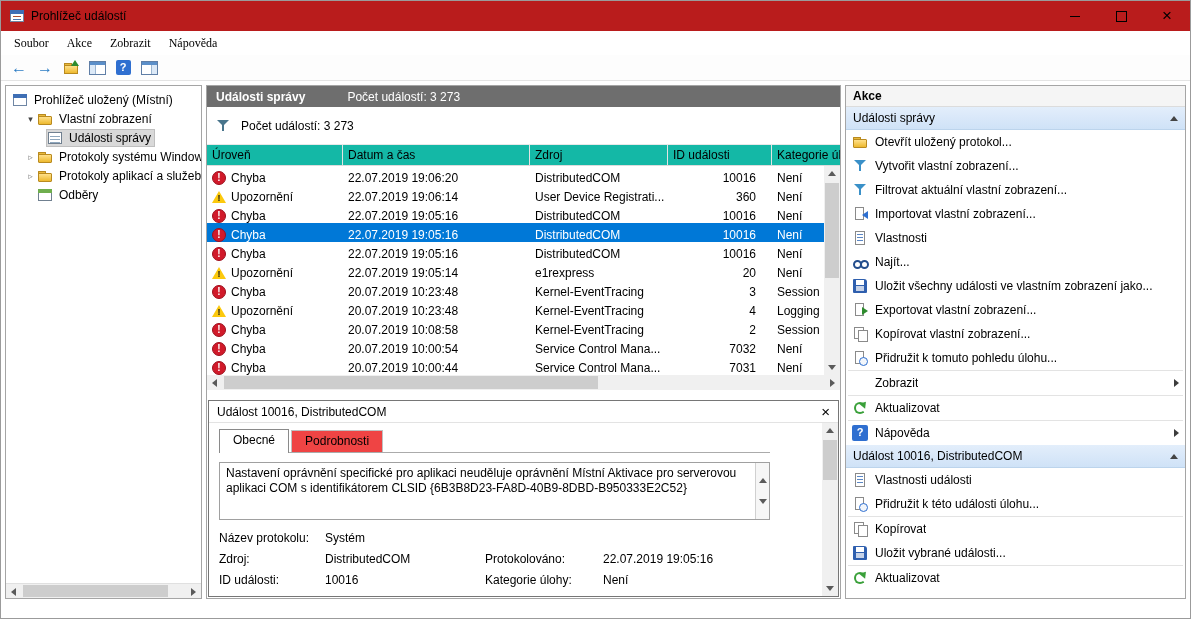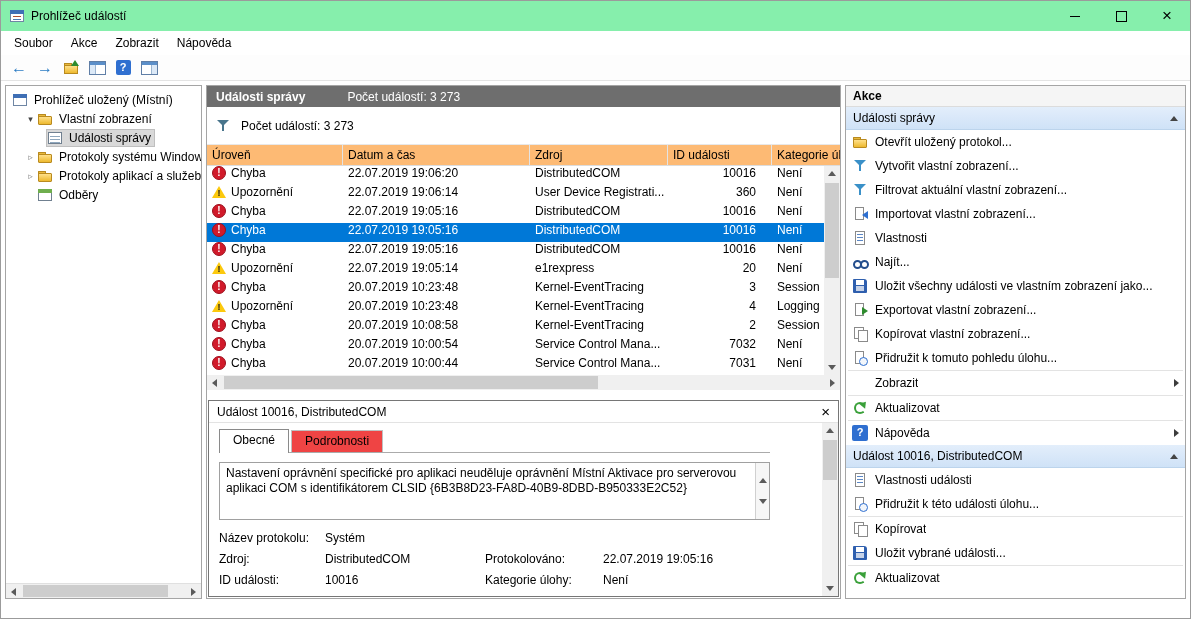--- a/index.html
+++ b/index.html
@@ -1,34 +1,34 @@
 <!DOCTYPE html>
 <html><head>
 <meta charset="utf-8">
 <style>
 * { margin:0; padding:0; box-sizing:border-box; }
 html,body { width:1191px; height:619px; }
 body { font-family:"Liberation Sans","DejaVu Sans",sans-serif; font-size:12px; color:#000; background:#fff; overflow:hidden; }
 .window { width:1191px; height:619px; border:1px solid #9b9b9b; background:#fff; display:flex; flex-direction:column; }
 
 
-.titlebar { height:30px; flex:none; display:flex; align-items:center; padding-left:8px; background:#86efac; }
+.titlebar { height:30px; flex:none; display:flex; align-items:center; padding-left:8px; background:#b91c1c; }
 .app-icon { width:16px; height:16px; position:relative; margin-right:6px; flex:none; }
 .app-icon::after { content:""; position:absolute; inset:2px 1px; background:#fff; border:1px solid #6f86a4; }
 .app-icon::before { content:""; position:absolute; left:1px; right:1px; top:2px; height:4px; background:#3f6fb5; z-index:1; }
 .app-icon i { position:absolute; left:4px; right:4px; top:8px; height:1px; background:#b05030; box-shadow:0 3px 0 #4e78b0; z-index:1; }
 .caption-btns { margin-left:auto; display:flex; height:100%; }
 .cap { width:46px; height:100%; display:flex; align-items:center; justify-content:center; }
 .cap.min::before { content:""; width:10px; height:1px; background:#000; }
 .cap.max::before { content:""; width:9px; height:9px; border:1px solid #000; }
 .cap.close::before { content:"×"; font-size:17px; line-height:10px; }
 
 
 .menubar { height:24px; flex:none; display:flex; align-items:center; padding-left:4px; background:#fff; }
-.menu-item { padding:3px 9px; }
+.menu-item { padding:3px 9px;font-family:Liberation Serif, serif; }
 .toolbar { height:26px; flex:none; display:flex; align-items:center; gap:2px; padding-left:6px; border-bottom:1px solid #e4e4e4; background:#fdfdfd; }
 .tbtn { width:24px; height:22px; display:flex; align-items:center; justify-content:center; }
 .arrow-glyph { color:#2c7cc4; font-size:16px; font-weight:bold; line-height:1; }
 .ic-win { width:17px; height:14px; border:1px solid #5f7ea6; background:#fff; position:relative; }
 .ic-win::before { content:""; position:absolute; top:0; left:0; right:0; height:3px; background:#5b8fc9; }
 .ic-win.tree::after { content:""; position:absolute; left:0; top:3px; bottom:0; width:5px; background:#dce9f7; border-right:1px solid #9ab4d0; }
 .ic-win.act::after { content:""; position:absolute; right:0; top:3px; bottom:0; width:5px; background:#dce9f7; border-left:1px solid #9ab4d0; }
 
 
 .ic { width:16px; height:16px; position:relative; flex:none; display:inline-block; }
@@ -97,25 +97,25 @@
 .hscroll { height:15px; flex:none; display:flex; background:#f0f0f0; }
 .thumb-v { position:absolute; left:1px; right:1px; top:2px; height:95px; background:#cdcdcd; }
 .thumb-h { position:absolute; top:1px; bottom:1px; left:2px; width:62%; background:#cdcdcd; }
 .thumb-h.full { width:88%; }
 
 
 .main-header { height:21px; flex:none; background:#6e6e6e; color:#fff; display:flex; align-items:center; padding-left:9px; }
 .main-header .mh-title { font-weight:bold; }
 .main-header .mh-count { margin-left:42px; }
 .filter-bar { height:38px; flex:none; display:flex; align-items:center; padding-left:8px; gap:10px; border-bottom:1px solid #e8e8e8; background:#fff; }
-.thead { height:21px; flex:none; display:flex; border-bottom:1px solid #dcdcdc; background:#fdba74; }
+.thead { height:21px; flex:none; display:flex; border-bottom:1px solid #dcdcdc; background:#14b8a6; }
 .th { display:flex; align-items:center; padding-left:5px; border-right:1px solid #e3e3e3; overflow:hidden; white-space:nowrap; }
 .tbody-wrap { flex:none; height:209px; display:flex; }
 .tbody { flex:1; min-width:0; overflow:hidden; }
-.trow { height:19px; display:flex; align-items:flex-start; white-space:nowrap; }
+.trow { height:19px; display:flex; align-items:flex-end; white-space:nowrap; }
 .trow.sel { background:#0078d7; color:#fff; }
 .c { overflow:hidden; padding-left:5px; white-space:nowrap; }
 .w-level { width:136px; flex:none; } .w-date { width:187px; flex:none; } .w-src { width:138px; flex:none; } .w-id { width:104px; flex:none; } .w-cat { flex:1; min-width:0; }
 .c-level { display:flex; align-items:center; }
 .c-id { text-align:right; padding-right:16px; }
 .lvl { width:14px; height:14px; margin-right:5px; flex:none; position:relative; border-radius:50%; }
 .lvl.err { background:#d11a2a; border:1px solid #9c0f1c; }
 .lvl.err::after { content:"!"; position:absolute; inset:0; color:#fff; font-size:10px; font-weight:bold; text-align:center; line-height:12px; }
 .lvl.warn { border-radius:0; }
 .lvl.warn::before { content:""; position:absolute; left:0; top:1px; border-left:7px solid transparent; border-right:7px solid transparent; border-bottom:12px solid #fcc90d; }

